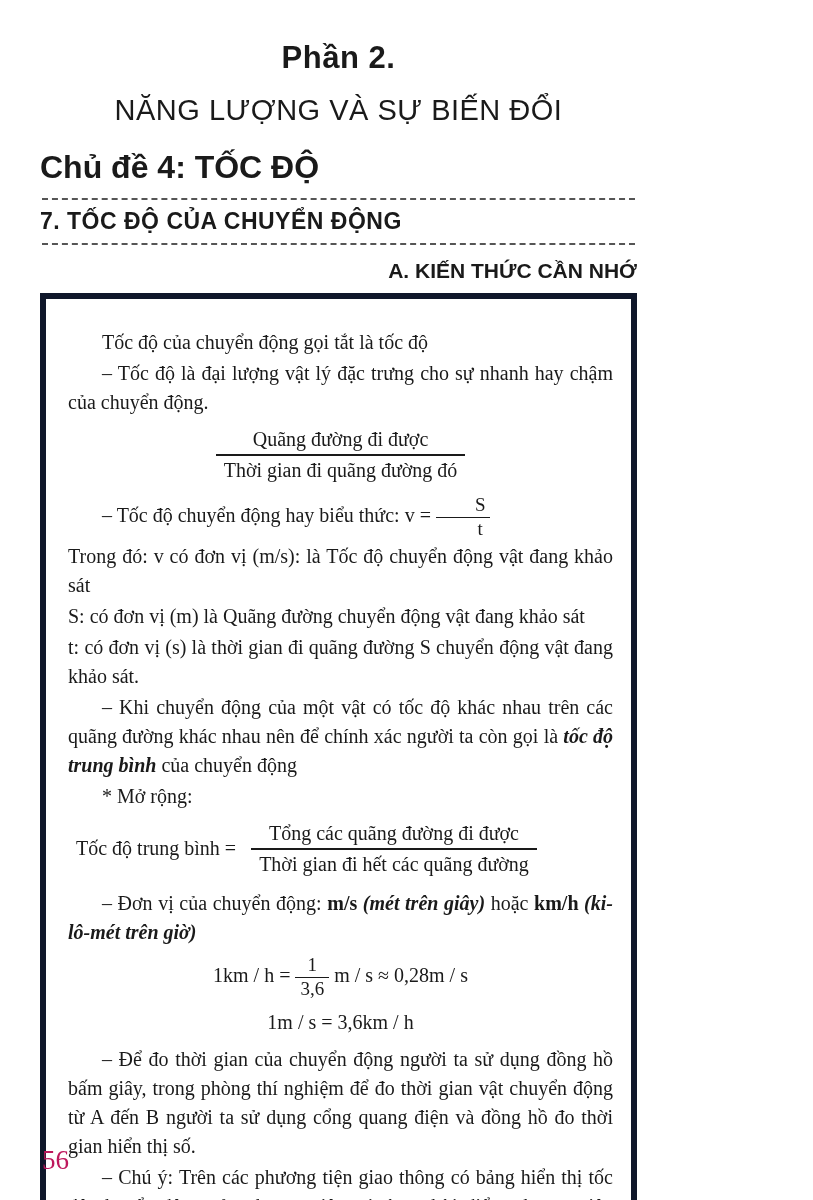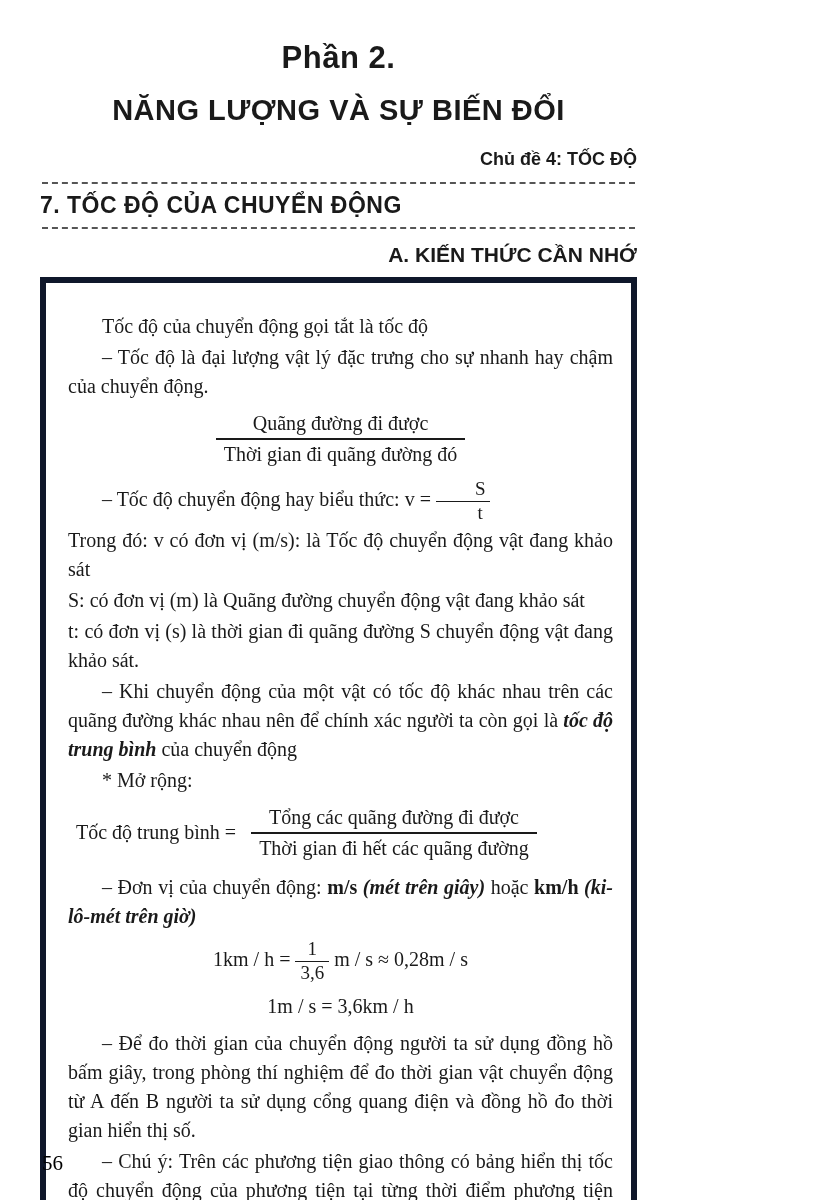--- a/index.html
+++ b/index.html
@@ -23,30 +23,30 @@
     text-align: center;
     font-family: "Liberation Sans", sans-serif;
     font-weight: bold;
     font-size: 31px;
     margin: 14px 0 18px 0;
     letter-spacing: 0.5px;
   }
   .h-main {
     text-align: center;
     font-family: "Liberation Sans", sans-serif;
-    font-weight: bold;
+    font-weight: normal;
     font-size: 29px;
     margin: 0 0 22px 0;
     letter-spacing: 0.5px;
   }
   .h-topic {
-    text-align: right;
+    text-align: left;
     font-family: "Liberation Sans", sans-serif;
     font-weight: bold;
-    font-size: 18px;
+    font-size: 32px;
     margin: 0 0 12px 0;
   }
   .dashed-rule {
     border: 0;
     border-top: 2px dashed #555;
     height: 0;
     margin: 0 2px;
   }
   .h-lesson {
     font-family: "Liberation Sans", sans-serif;
@@ -101,22 +101,22 @@
     margin: 8px 0;
   }
   .frac-def-row { margin: 10px 0 12px 0; }
   .avg-row { margin: 10px 0 12px 0; text-align: left; padding-left: 8px; }
   .avg-row .label { display: inline-block; vertical-align: middle; margin-right: 10px; }
   
   .page-number {
     position: absolute;
     left: 42px;
     bottom: 24px;
-    font-size: 21px;
-    color: #000000;
+    font-size: 27px;
+    color: #be185d;
   }
 </style>
 </head>
 <body>
 
 <div class="page">
 
   <div class="h-part">Phần 2.</div>
   <div class="h-main">NĂNG LƯỢNG VÀ SỰ BIẾN ĐỔI</div>
   <div class="h-topic">Chủ đề 4: TỐC ĐỘ</div>

